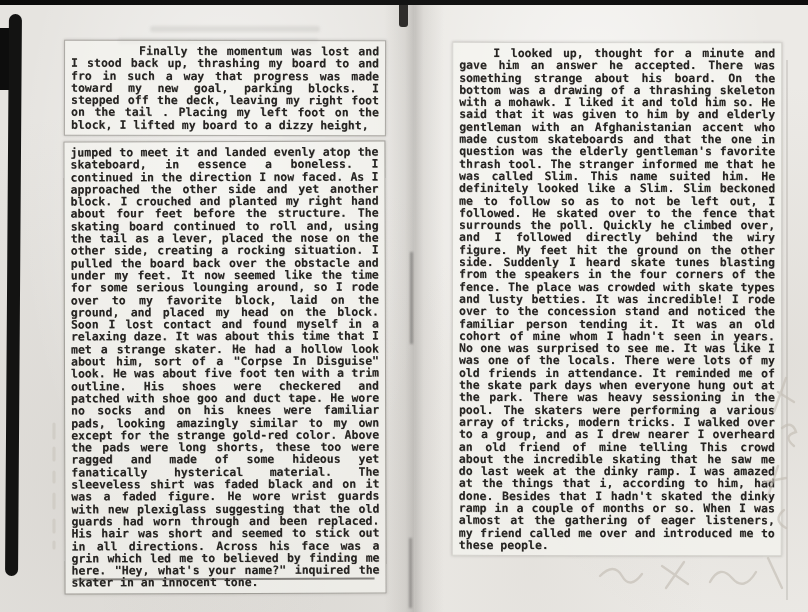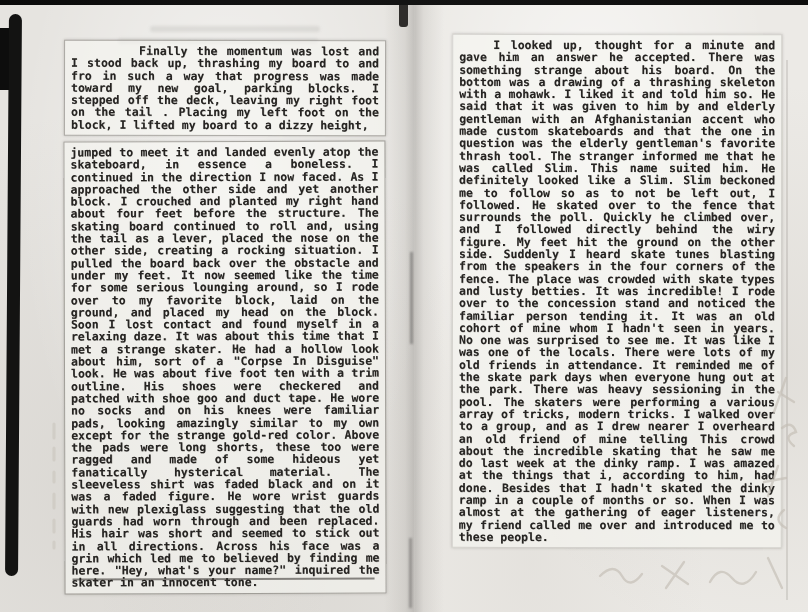--- a/index.html
+++ b/index.html
@@ -82,20 +82,21 @@
     position: absolute;
     left: 452px;
     top: 34px;
     width: 330px;
   }
   .strip3 {
     position: relative;
     width: 330px;
     border: 1px solid rgba(55,50,44,0.16);
     transform: rotate(0.05deg);
+    margin-top: 8px;
   }
   .seam-underline {
     position: absolute;
     left: 7px;
     right: 11px;
     bottom: 13px;
     height: 1.5px;
     background: rgba(45,42,38,0.55);
   }
   

